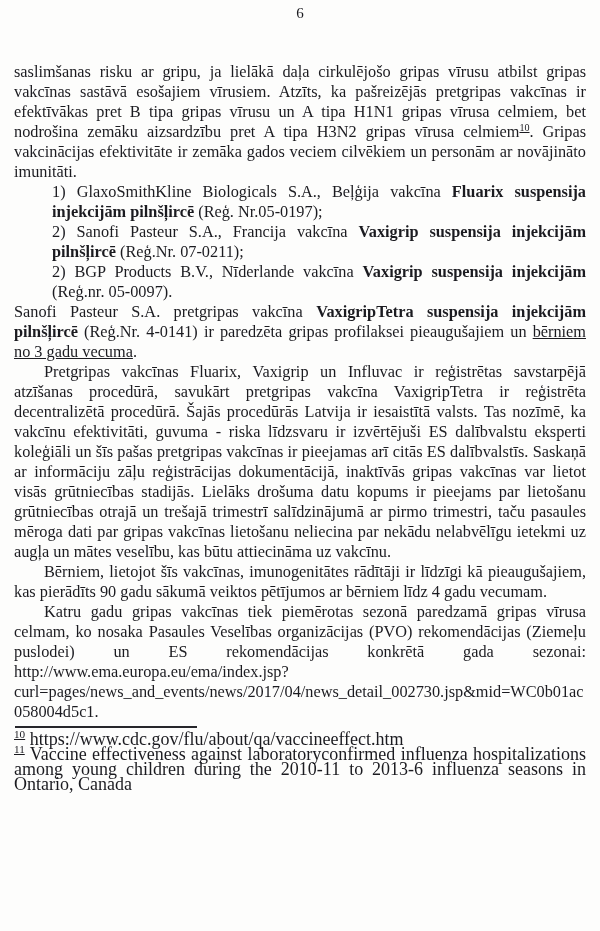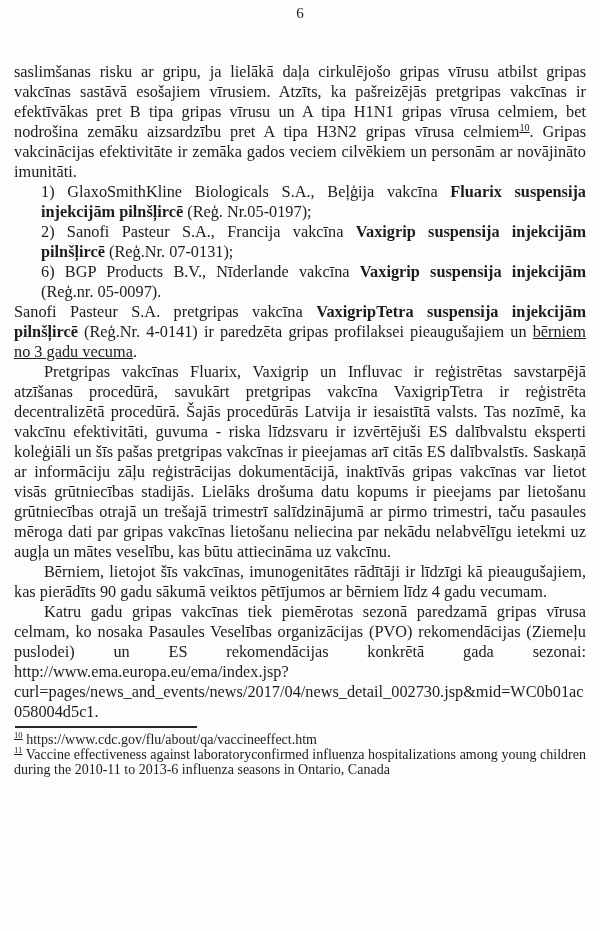--- a/index.html
+++ b/index.html
@@ -14,48 +14,48 @@
     color: #1b1b20;
   }
   .page-number {
     text-align: center;
     font-size: 15px;
     line-height: 18px;
     margin-bottom: 40px;
   }
   .body p { text-align: justify; margin: 0; }
   .body p.indent { text-indent: 30px; }
-  .body p.list { margin-left: 27px; }
+  .body p.list { margin-left: 38px; }
   .b { font-weight: bold; }
   .u { text-decoration: underline; }
   .url { overflow-wrap: break-word; }
   sup { font-size: 0.62em; vertical-align: super; line-height: 0; text-decoration: underline; }
   .footnote-sep {
     width: 182px; height: 0;
     border-top: 2px solid #26262b;
     margin: 4px 0 4px 1px;
   }
   .footnotes p {
-    font-size: 14px;
+    font-size: 18px;
     line-height: 15px;
     text-align: justify;
     margin: 0;
   }
 </style>
 </head>
 <body style="background: rgb(253, 253, 252);">
 
 <div class="page" style="color: rgb(27, 27, 32);">
   <div class="page-number">6</div>
 
   <div class="body" id="doc-body">
       <p><span>saslimšanas risku ar gripu, ja lielākā daļa cirkulējošo gripas vīrusu atbilst gripas vakcīnas sastāvā esošajiem vīrusiem. Atzīts, ka pašreizējās pretgripas vakcīnas ir efektīvākas pret B tipa gripas vīrusu un A tipa H1N1 gripas vīrusa celmiem, bet nodrošina zemāku aizsardzību pret A tipa H3N2 gripas vīrusa celmiem</span><sup>10</sup><span>. Gripas vakcinācijas efektivitāte ir zemāka gados veciem cilvēkiem un personām ar novājināto imunitāti.</span></p>
       <p class="list"><span>1) GlaxoSmithKline Biologicals S.A., Beļģija  vakcīna </span><span class="b">Fluarix suspensija injekcijām pilnšļircē</span><span> (Reģ. Nr.05-0197);</span></p>
-      <p class="list"><span>2) Sanofi Pasteur S.A., Francija vakcīna </span><span class="b">Vaxigrip suspensija injekcijām pilnšļircē</span><span> (Reģ.Nr. 07-0131);</span></p>
-      <p class="list"><span>6) BGP Products B.V., Nīderlande vakcīna </span><span class="b">Vaxigrip suspensija injekcijām</span><span> (Reģ.nr. 05-0097).</span></p>
+      <p class="list"><span>2) Sanofi Pasteur S.A., Francija vakcīna </span><span class="b">Vaxigrip suspensija injekcijām pilnšļircē</span><span> (Reģ.Nr. 07-0211);</span></p>
+      <p class="list"><span>2) BGP Products B.V., Nīderlande vakcīna </span><span class="b">Vaxigrip suspensija injekcijām</span><span> (Reģ.nr. 05-0097).</span></p>
       <p><span>Sanofi Pasteur S.A. pretgripas vakcīna </span><span class="b">VaxigripTetra suspensija injekcijām pilnšļircē</span><span> (Reģ.Nr. 4-0141) ir paredzēta gripas profilaksei pieaugušajiem un </span><span class="u">bērniem no 3 gadu vecuma</span><span>.</span></p>
       <p class="indent"><span>Pretgripas vakcīnas Fluarix, Vaxigrip un Influvac ir reģistrētas savstarpējā atzīšanas procedūrā, savukārt pretgripas vakcīna VaxigripTetra ir reģistrēta decentralizētā procedūrā. Šajās procedūrās Latvija ir iesaistītā valsts. Tas nozīmē, ka vakcīnu efektivitāti, guvuma - riska līdzsvaru ir izvērtējuši ES dalībvalstu eksperti koleģiāli un šīs pašas pretgripas vakcīnas ir pieejamas arī citās ES dalībvalstīs. Saskaņā ar informāciju zāļu reģistrācijas dokumentācijā, inaktīvās gripas vakcīnas var lietot visās grūtniecības stadijās. Lielāks drošuma datu kopums ir pieejams par lietošanu grūtniecības otrajā un trešajā trimestrī salīdzinājumā ar pirmo trimestri, taču pasaules mēroga dati par gripas vakcīnas lietošanu neliecina par nekādu nelabvēlīgu ietekmi uz augļa un mātes veselību, kas būtu attiecināma uz vakcīnu.</span></p>
       <p class="indent"><span>Bērniem, lietojot šīs vakcīnas, imunogenitātes rādītāji ir līdzīgi kā pieaugušajiem, kas pierādīts 90 gadu sākumā veiktos pētījumos ar bērniem līdz 4 gadu vecumam.</span></p>
       <p class="indent"><span>Katru gadu gripas vakcīnas tiek piemērotas sezonā paredzamā gripas vīrusa celmam, ko nosaka Pasaules Veselības organizācijas (PVO) rekomendācijas (Ziemeļu puslodei) un ES rekomendācijas konkrētā gada sezonai: </span><span class="url">http://www.ema.europa.eu/ema/index.jsp?curl=pages/news_and_events/news/2017/04/news_detail_002730.jsp&amp;mid=WC0b01ac058004d5c1</span><span>.</span></p>
     </div>
 
   <div class="footnote-sep" id="footnote-sep" style="border-top-color: rgb(38, 38, 43);"></div>
 
   <div class="footnotes" id="footnotes">
       <p><sup>10</sup><span class="url"> https://www.cdc.gov/flu/about/qa/vaccineeffect.htm</span></p>

